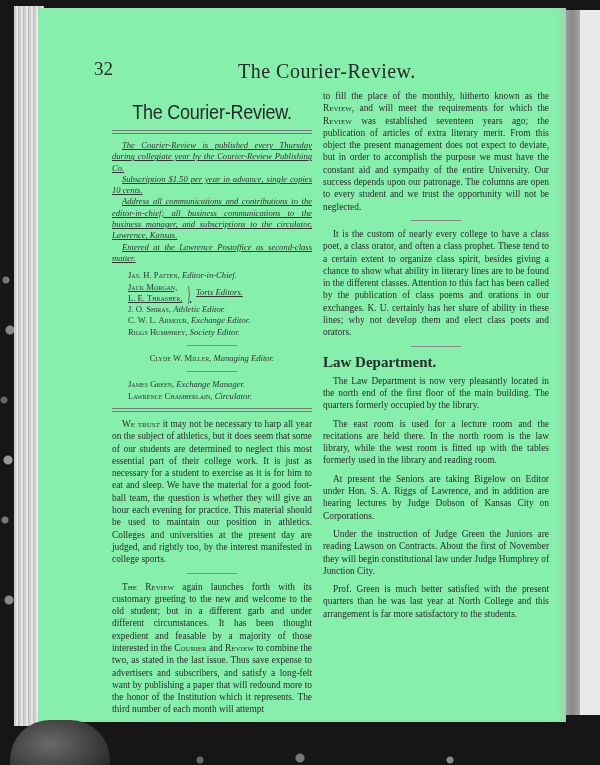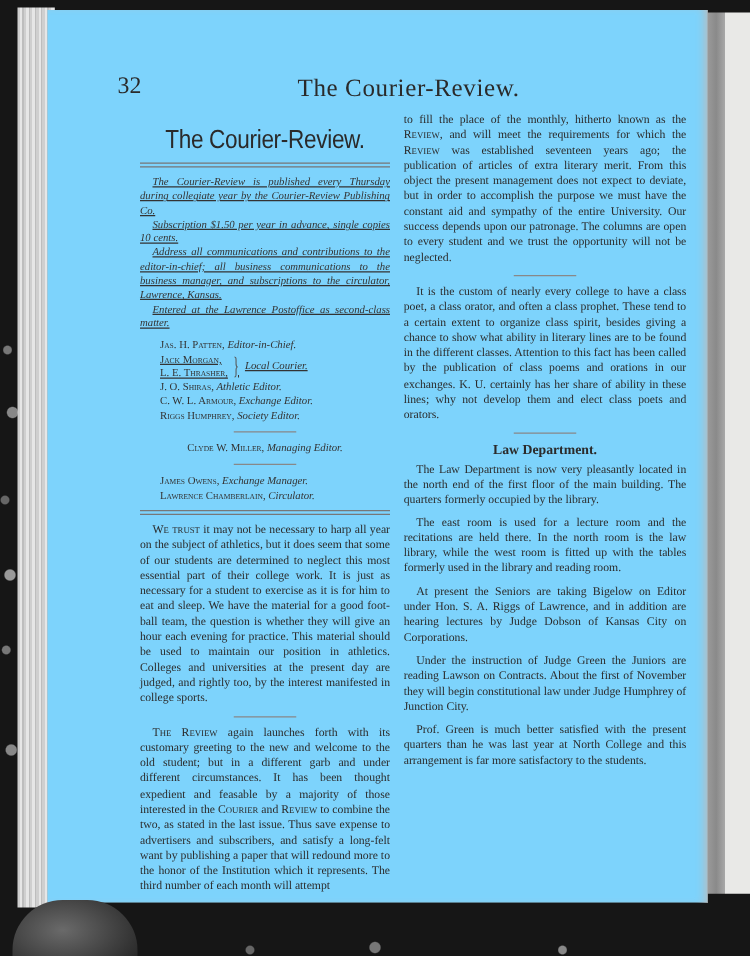--- a/index.html
+++ b/index.html
@@ -21,21 +21,21 @@
       radial-gradient(circle at 300px 758px, #777 0 4px, transparent 5px),
       radial-gradient(circle at 450px 760px, #888 0 3px, transparent 4px),
       #161616;
   }
   .page-stack {
     position:absolute; left:14px; top:6px; width:30px; height:720px;
     background:repeating-linear-gradient(90deg,#cfcfcf 0 2px,#e6e6e6 2px 4px,#bdbdbd 4px 5px);
   }
   .page {
     position:absolute; left:38px; top:8px; width:528px; height:714px;
-    background:#7dd3fc;
+    background:#86efac;
     box-shadow: inset -6px 0 8px -4px #bbb;
   }
   .gutter {
     position:absolute; left:566px; top:10px; width:14px; height:705px;
     background:linear-gradient(90deg,#9a9a9a,#8a8a8a 50%,#a8a8a8);
   }
   .rightpage {
     position:absolute; left:580px; top:10px; width:20px; height:705px;
     background:#e9e9e7;
   }
@@ -65,21 +65,21 @@
   .staff { font-size:8.6px; line-height:11.3px; margin:6px 0 0 16px; color:#333; }
   .staff .sc { font-variant:small-caps; }
   .staff .role { font-style:italic; }
   .brace-row { display:flex; align-items:center;text-decoration:underline; }
   .brace { font-size:20px; line-height:18px; margin:0 2px; transform:scaleX(.5); color:#555; }
   .short-rule { width:50px; border-top:1px solid #888; margin:7px auto; }
   .centered { text-align:center; }
   .body-text { font-size:9.4px; line-height:12.3px; text-align:justify; color:#2b2b2b; margin:0; }
   .body-text p { margin:0 0 6px 0; text-indent:10px; }
   .sc { font-variant:small-caps; }
-  .sect-head { text-align:center; font-size:11px; font-weight:bold; margin:5px 0 4px 0; }
+  .sect-head { text-align:left; font-size:15px; font-weight:bold; margin:5px 0 4px 0; }
 </style>
 </head>
 <body>
 
 <div class="marble"></div>
 <div class="page-stack"></div>
 <div class="gutter"></div>
 <div class="rightpage"></div>
 
 <div class="page">
@@ -99,34 +99,34 @@
       </div>
 
       <div class="staff">
         <div><span class="sc">Jas. H. Patten,</span> <span class="role">Editor-in-Chief.</span></div>
         <div class="brace-row">
           <div>
             <div class="sc">Jack Morgan,</div>
             <div class="sc">L. E. Thrasher,</div>
           </div>
           <span class="brace">}</span>
-          <span class="role">Local Courier.</span>
+          <span class="role">Torts Editors.</span>
         </div>
         <div><span class="sc">J. O. Shiras,</span> <span class="role">Athletic Editor.</span></div>
         <div><span class="sc">C. W. L. Armour,</span> <span class="role">Exchange Editor.</span></div>
         <div><span class="sc">Riggs Humphrey,</span> <span class="role">Society Editor.</span></div>
       </div>
 
       <div class="short-rule"></div>
       <div class="staff centered" style="margin-left:0">
         <span class="sc">Clyde W. Miller,</span> <span class="role">Managing Editor.</span>
       </div>
       <div class="short-rule"></div>
       <div class="staff" style="margin-top:0">
-        <div><span class="sc">James Owens,</span> <span class="role">Exchange Manager.</span></div>
+        <div><span class="sc">James Green,</span> <span class="role">Exchange Manager.</span></div>
         <div><span class="sc">Lawrence Chamberlain,</span> <span class="role">Circulator.</span></div>
       </div>
       <div class="dbl-rule" style="margin-top:6px"></div>
 
       <div class="body-text">
         <p><span class="sc">We trust</span><span> it may not be necessary to harp all year on the subject of athletics, but it does seem that some of our students are determined to neglect this most essential part of their college work. It is just as necessary for a student to exercise as it is for him to eat and sleep. We have the material for a good foot-ball team, the question is whether they will give an hour each evening for practice. This material should be used to maintain our position in athletics. Colleges and universities at the present day are judged, and rightly too, by the interest manifested in college sports.</span></p>
       </div>
       <div class="short-rule"></div>
       <div class="body-text">
         <p><span class="sc">The Review</span><span> again launches forth with its customary greeting to the new and welcome to the old student; but in a different garb and under different circumstances. It has been thought expedient and feasable by a majority of those interested in the </span><span class="sc">Courier</span><span> and </span><span class="sc">Review</span><span> to combine the two, as stated in the last issue. Thus save expense to advertisers and subscribers, and satisfy a long-felt want by publishing a paper that will redound more to the honor of the Institution which it represents. The third number of each month will attempt</span></p>

